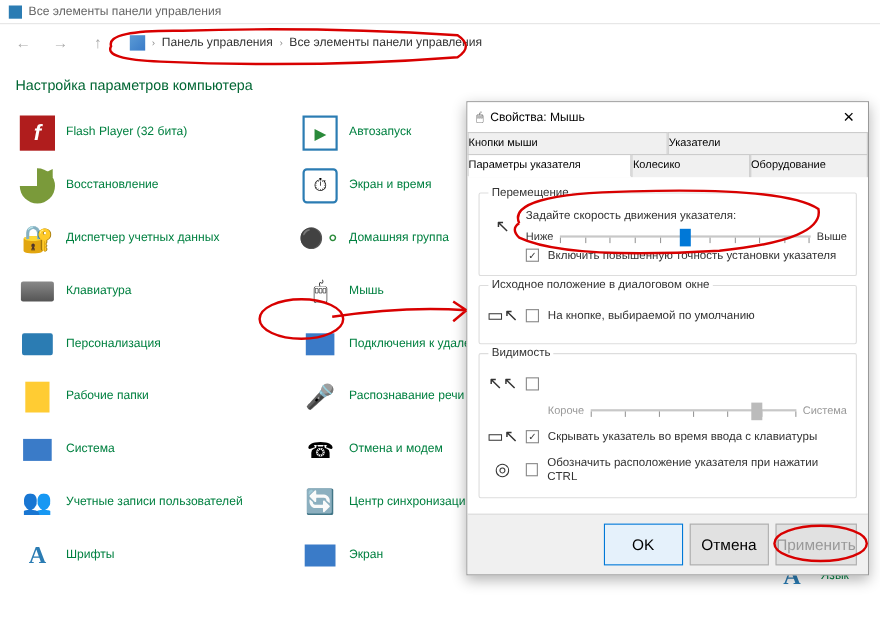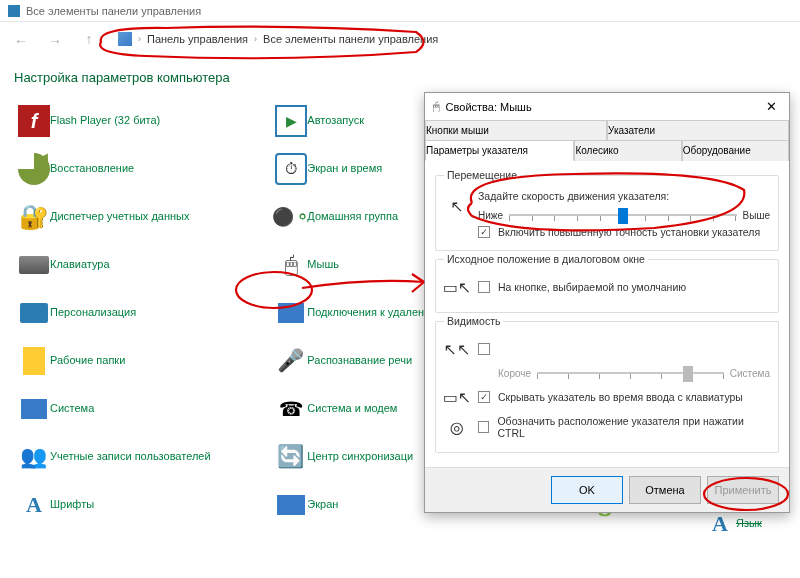--- a/index.html
+++ b/index.html
@@ -11,21 +11,21 @@
 .navbar { display: flex; align-items: center; padding: 6px 10px; gap: 12px; height: 34px; }
 .navbtn { width: 22px; height: 22px; color: #aaa; display: flex; align-items: center; justify-content: center; font-size: 14px; }
 .addrbar { flex: 1; display: flex; align-items: center; gap: 6px; padding: 3px 6px; }
 .addrbar .ico { width: 14px; height: 14px; background: linear-gradient(135deg,#5b9bd5,#3a7bc8); }
 .crumb { color: #333; }
 .sep { color: #888; font-size: 9px; }
 
 .heading { color: #006633; font-size: 13px; padding: 14px 14px 12px; }
 
 .grid { display: grid; grid-template-columns: repeat(3, 1fr); gap: 0; padding: 0 14px; }
-.item { display: flex; align-items: center; padding: 8px 4px; min-height: 44px; }
+.item { display: flex; align-items: center; gap: 10px; padding: 8px 4px; min-height: 44px; }
 .item .ic { width: 32px; height: 32px; display: flex; align-items: center; justify-content: center; flex-shrink: 0; }
 .item .lbl { color: #008040; font-size: 11px; line-height: 1.25; }
 
 
 .ic-flash { background: #b01d1d; position: relative; }
 .ic-flash::after { content: "f"; color: #fff; font-style: italic; font-weight: bold; font-size: 20px; position: absolute; inset: 0; display: flex; align-items: center; justify-content: center; }
 .ic-autorun { border: 2px solid #2b7cb3; }
 .ic-autorun::after { content: "▶"; color: #2a8a3a; font-size: 14px; }
 .ic-restore { background: conic-gradient(#7a9a3a 0 270deg, transparent 0); border-radius: 50%; position: relative; }
 .ic-restore::after { content: "◀"; color: #7a9a3a; font-size: 10px; position: absolute; top: -2px; right: 2px; }
@@ -70,21 +70,21 @@
 .gicon { width: 26px; height: 26px; display: flex; align-items: center; justify-content: center; font-size: 16px; }
 .slider { flex: 1; display: flex; align-items: center; gap: 6px; }
 .slider .slab { font-size: 10px; }
 .strack { flex: 1; height: 14px; position: relative; }
 .strack::before { content: ""; position: absolute; top: 6px; left: 0; right: 0; height: 2px; background: #c8c8c8; }
 .ticks { position: absolute; inset: 0; display: flex; justify-content: space-between; }
 .tick { width: 1px; height: 5px; background: #999; margin-top: 8px; }
 .thumb { position: absolute; top: 0; width: 10px; height: 16px; background: #0078d7; }
 .chk { width: 12px; height: 12px; border: 1px solid #888; display: inline-flex; align-items: center; justify-content: center; font-size: 9px; background: #fff; }
 .dlg-btns { padding: 8px 10px; display: flex; justify-content: flex-end; gap: 6px; border-top: 1px solid #ddd; background: #f0f0f0; }
-.btn { min-width: 72px; height: 28px; font-size: 11px; border: 1px solid #adadad; background: #e1e1e1; }
+.btn { min-width: 72px; height: 38px; font-size: 14px; border: 1px solid #adadad; background: #e1e1e1; }
 .btn.primary { border: 1px solid #0078d7; background: #e5f1fb; }
 .btn:disabled { color: #999; }
 
 
 .ann { position: absolute; pointer-events: none; }
 .ann svg path, .ann svg ellipse { fill: none; stroke: #d80000; stroke-width: 2.2; }
 </style>
 </head>
 <body>
 
@@ -179,21 +179,21 @@
   <div class="col3in">ое кон</div>
 
   <div class="item">
       <div class="ic">
         <div class="ic-system"></div>
       </div>
       <div class="lbl">Система</div>
     </div>
   <div class="item">
       <div class="ic ic-phone">☎</div>
-      <div class="lbl">Система и модем</div>
+      <div class="lbl">Отмена и модем</div>
     </div>
   <div class="col3in">олемен</div>
 
   <div class="item">
       <div class="ic ic-user">👥</div>
       <div class="lbl">Учетные записи пользователей</div>
     </div>
   <div class="item">
       <div class="ic ic-sync">🔄</div>
       <div class="lbl">Центр синхронизаци</div>

